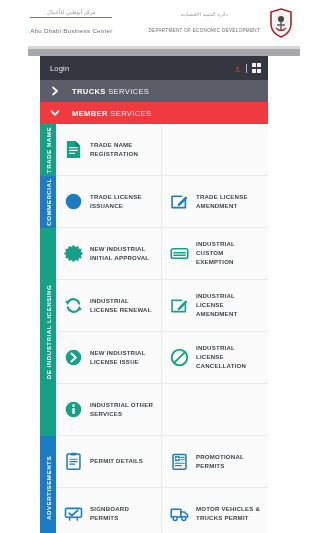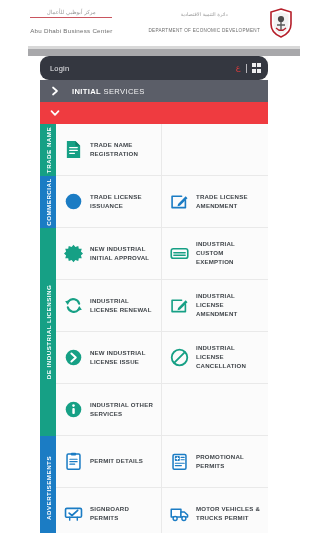--- a/index.html
+++ b/index.html
@@ -46,21 +46,21 @@
 
   
   .panel {
     position: absolute; left: 40px; top: 56px; width: 228px;
     background: #fbfbfb;
   }
 
   
   .login-bar {
     height: 24px; background: #343740; display: flex; align-items: center;
-    justify-content: space-between; padding: 0 7px 0 10px; border-radius: 9px;
+    justify-content: space-between; padding: 0 7px 0 10px;
   }
   .login-label { color: #e9e9ec; font-size: 7.5px; letter-spacing: .2px; }
   .login-right { display: flex; align-items: center; gap: 5px; }
   .lang-ar {
     color: #e23b3b; font-size: 8px; font-family: "DejaVu Sans", sans-serif;
     line-height: 1;
   }
   .divider-v { width: 1px; height: 9px; background: #b8b8bd; }
   .grid-icon { display: grid; grid-template-columns: 4px 4px; grid-template-rows: 4px 4px; gap: 1.5px; }
   .grid-icon i { background: #eeeef0; display: block; }
@@ -153,28 +153,31 @@
             <i></i>
         </span>
       </div>
     </div>
 
     <div class="svc-bar public">
       <svg class="svc-chev" viewBox="0 0 10 10">
         <path d="M3 1.5 L7 5 L3 8.5" fill="none" stroke="#ffffff" stroke-width="1.7" stroke-linecap="round" stroke-linejoin="round"></path>
       </svg>
       <span class="svc-text">
-        <b>INITIAL</b><span> SERVICES</span>
+        <b>TRUCKS</b><span> SERVICES</span>
       </span>
     </div>
 
     <div class="svc-bar member">
       <svg class="svc-chev" viewBox="0 0 10 10">
         <path d="M1.5 3.2 L5 6.8 L8.5 3.2" fill="none" stroke="#ffffff" stroke-width="1.7" stroke-linecap="round" stroke-linejoin="round"></path>
       </svg>
+      <span class="svc-text">
+        <b>MEMBER</b><span> SERVICES</span>
+      </span>
     </div>
 
     <div class="group">
       <div class="group-rail" style="background:#16a085">
         <span class="rail-text">TRADE NAME</span>
       </div>
       <div class="group-grid">
 
         <div class="tile">
           <svg class="tile-ico" viewBox="0 0 20 20">

